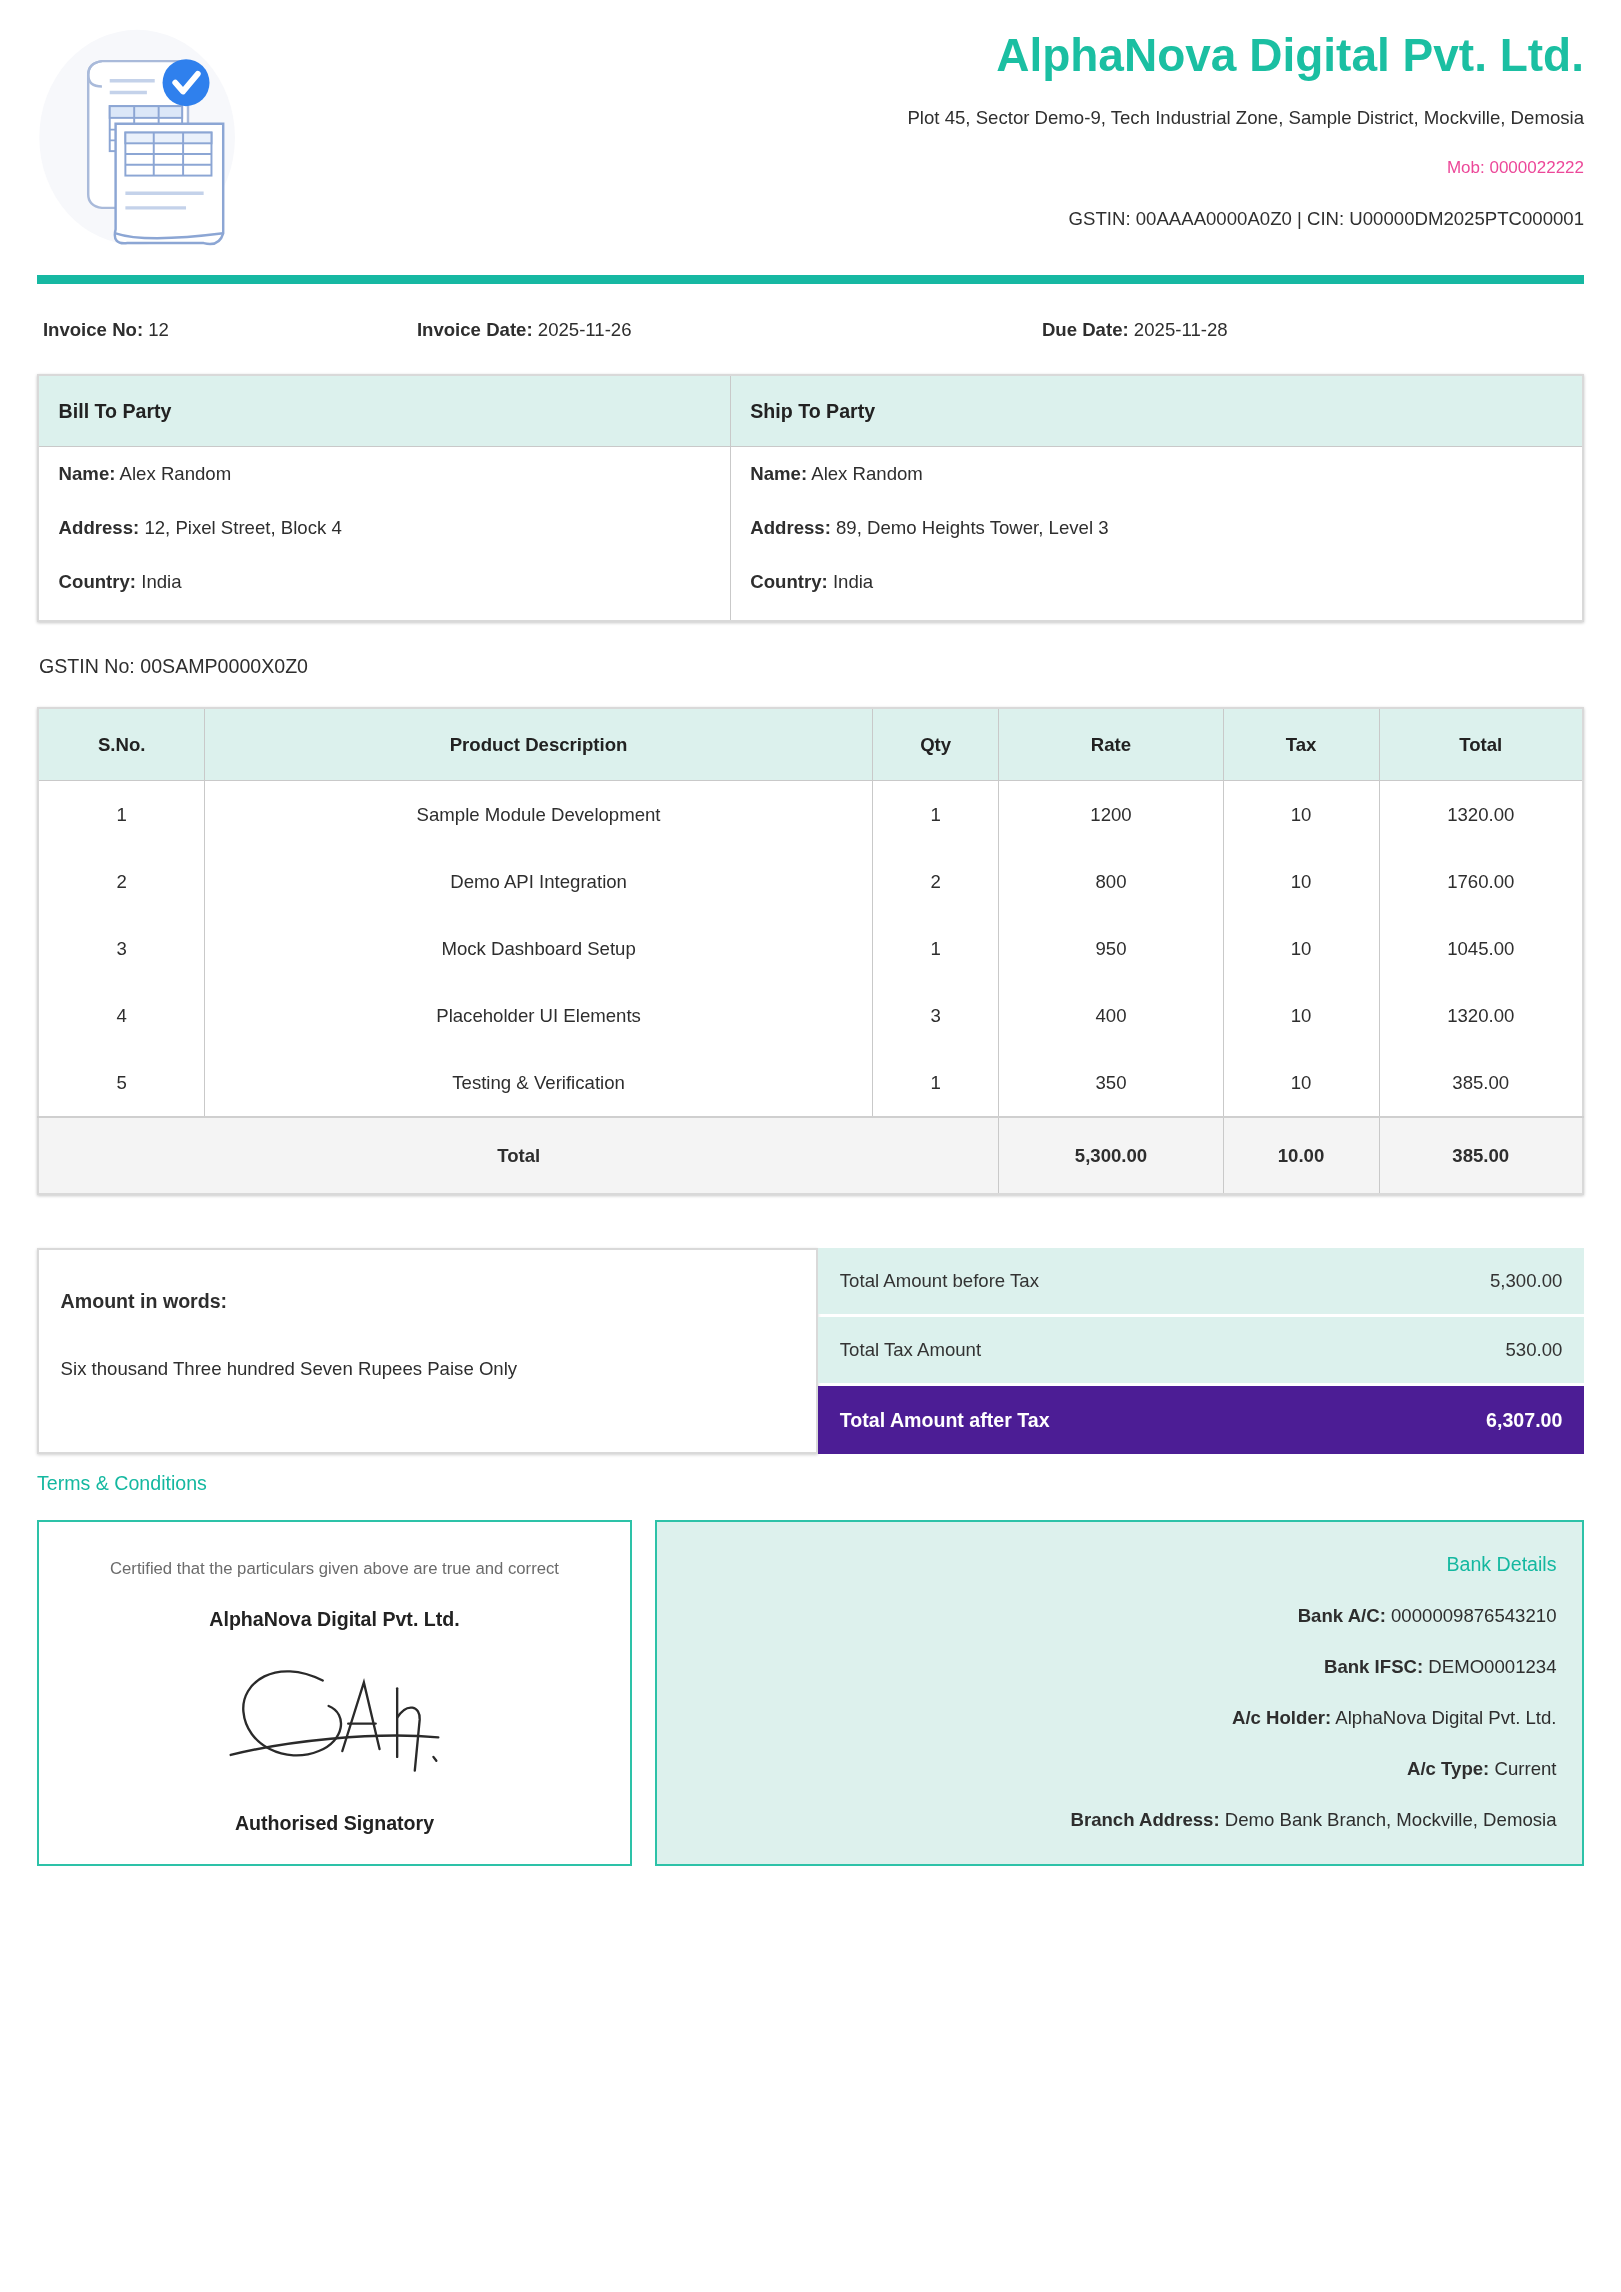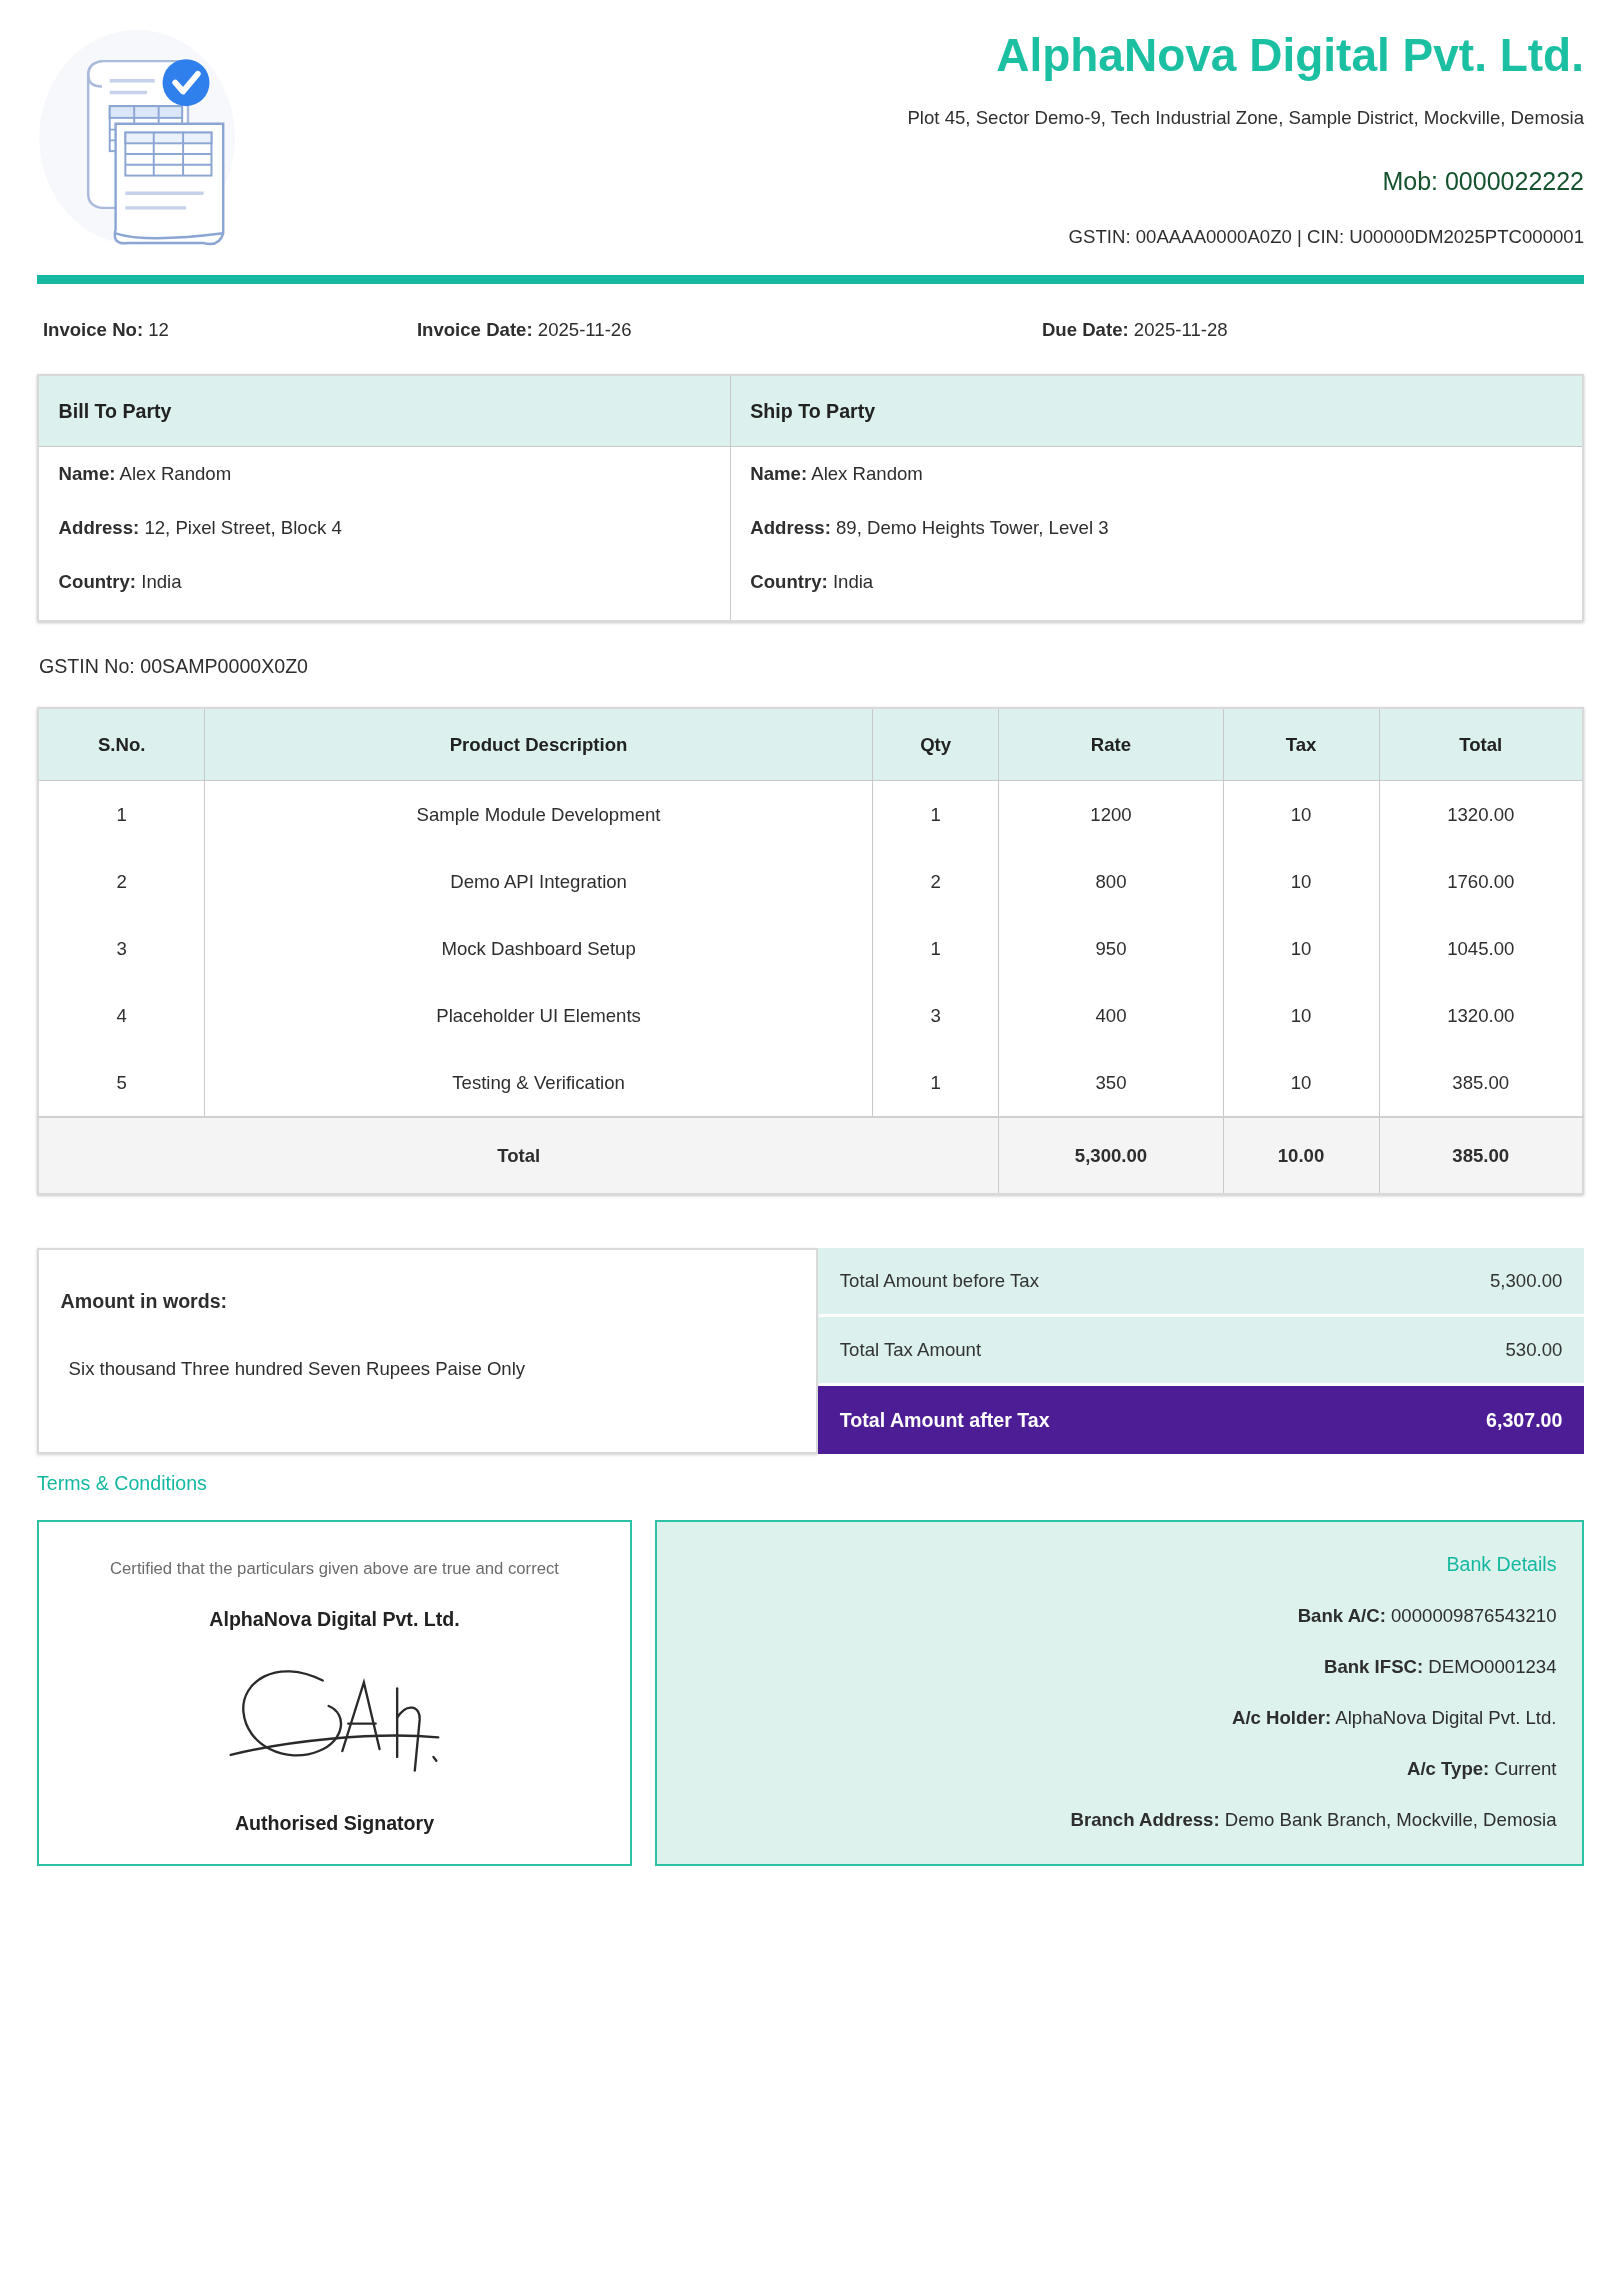--- a/index.html
+++ b/index.html
@@ -6,21 +6,21 @@
   body{font-family:"Liberation Sans","DejaVu Sans",sans-serif;color:#2e2e2e;}
   .page{position:relative;width:1621px;height:2293px;box-sizing:border-box;
         padding:0 37px;background:#fff;overflow:hidden;}
 
   
   .header{position:relative;min-height:251px;}
   .logo{position:absolute;left:0;top:21.6px;width:211px;height:225px;}
   .header-text{text-align:right;padding-top:29px;}
   .company-name{margin:0;font-size:46px;font-weight:bold;color:#1bbfa2;line-height:1.15;}
   .company-address{margin:25.5px 0 0;font-size:18.6px;color:#2f2f2f;}
-  .company-mobile{margin:38px 0 0;font-size:25px;color:#14532d;}
+  .company-mobile{margin:29px 0 0;font-size:17px;color:#ec4899;}
   .company-gstin{margin:30px 0 0;font-size:18.6px;color:#2f2f2f;}
   .divider{height:9.8px;background:#16b8a2;margin-top:23.5px;}
 
   
   .meta{display:flex;margin-top:35px;font-size:18.6px;padding-left:5.9px;}
   .meta-item b{font-weight:bold;text-align:right;}
   .meta-item:nth-child(1){width:374px;}
   .meta-item:nth-child(2){width:625px;}
   .meta-item:nth-child(3){flex:1;}
 
@@ -46,21 +46,21 @@
   .items tbody td{text-align:center;font-size:18.6px;padding:22.5px 5.9px;
                   border-left:1px solid #c9c9c9;border-right:1px solid #c9c9c9;}
   .items tfoot td{background:#f4f4f4;font-weight:bold;font-size:18.6px;text-align:center;
                   padding:26.5px 5.9px;border:1px solid #c9c9c9;border-top:2px solid #cfcfcf;}
 
   
   .summary{display:flex;margin-top:53px;}
   .amount-words{width:50.5%;box-sizing:border-box;border:2px solid #d9d9d9;
                 padding:23.5px 21.6px;box-shadow:0 1px 2.9px rgba(0,0,0,.18);}
   .amount-words .aw-label{margin:15.7px 0 0;font-size:19.6px;font-weight:bold;}
-  .amount-words .aw-text{margin:45px 8px 0;font-size:18.6px;}
+  .amount-words .aw-text{margin:45px 0 0;font-size:18.6px;}
   .totals{width:49.5%;box-sizing:border-box;display:flex;flex-direction:column;text-align:right;}
   .srow{height:66px;display:flex;justify-content:space-between;align-items:center;
         padding:0 21.6px;background:#dcf1ed;margin-bottom:2.9px;font-size:18.6px;color:#333;}
   .srow.grand{background:#4c1d95;color:#fff;font-weight:bold;height:68px;
               font-size:19.6px;margin-bottom:0;}
 
   
   .terms{margin-top:17.6px;}
   .terms-title{margin:0;font-size:19.6px;color:#14b8a0;font-weight:normal;}
   .terms ul{margin:15.7px 0 0;padding-left:31px;}

